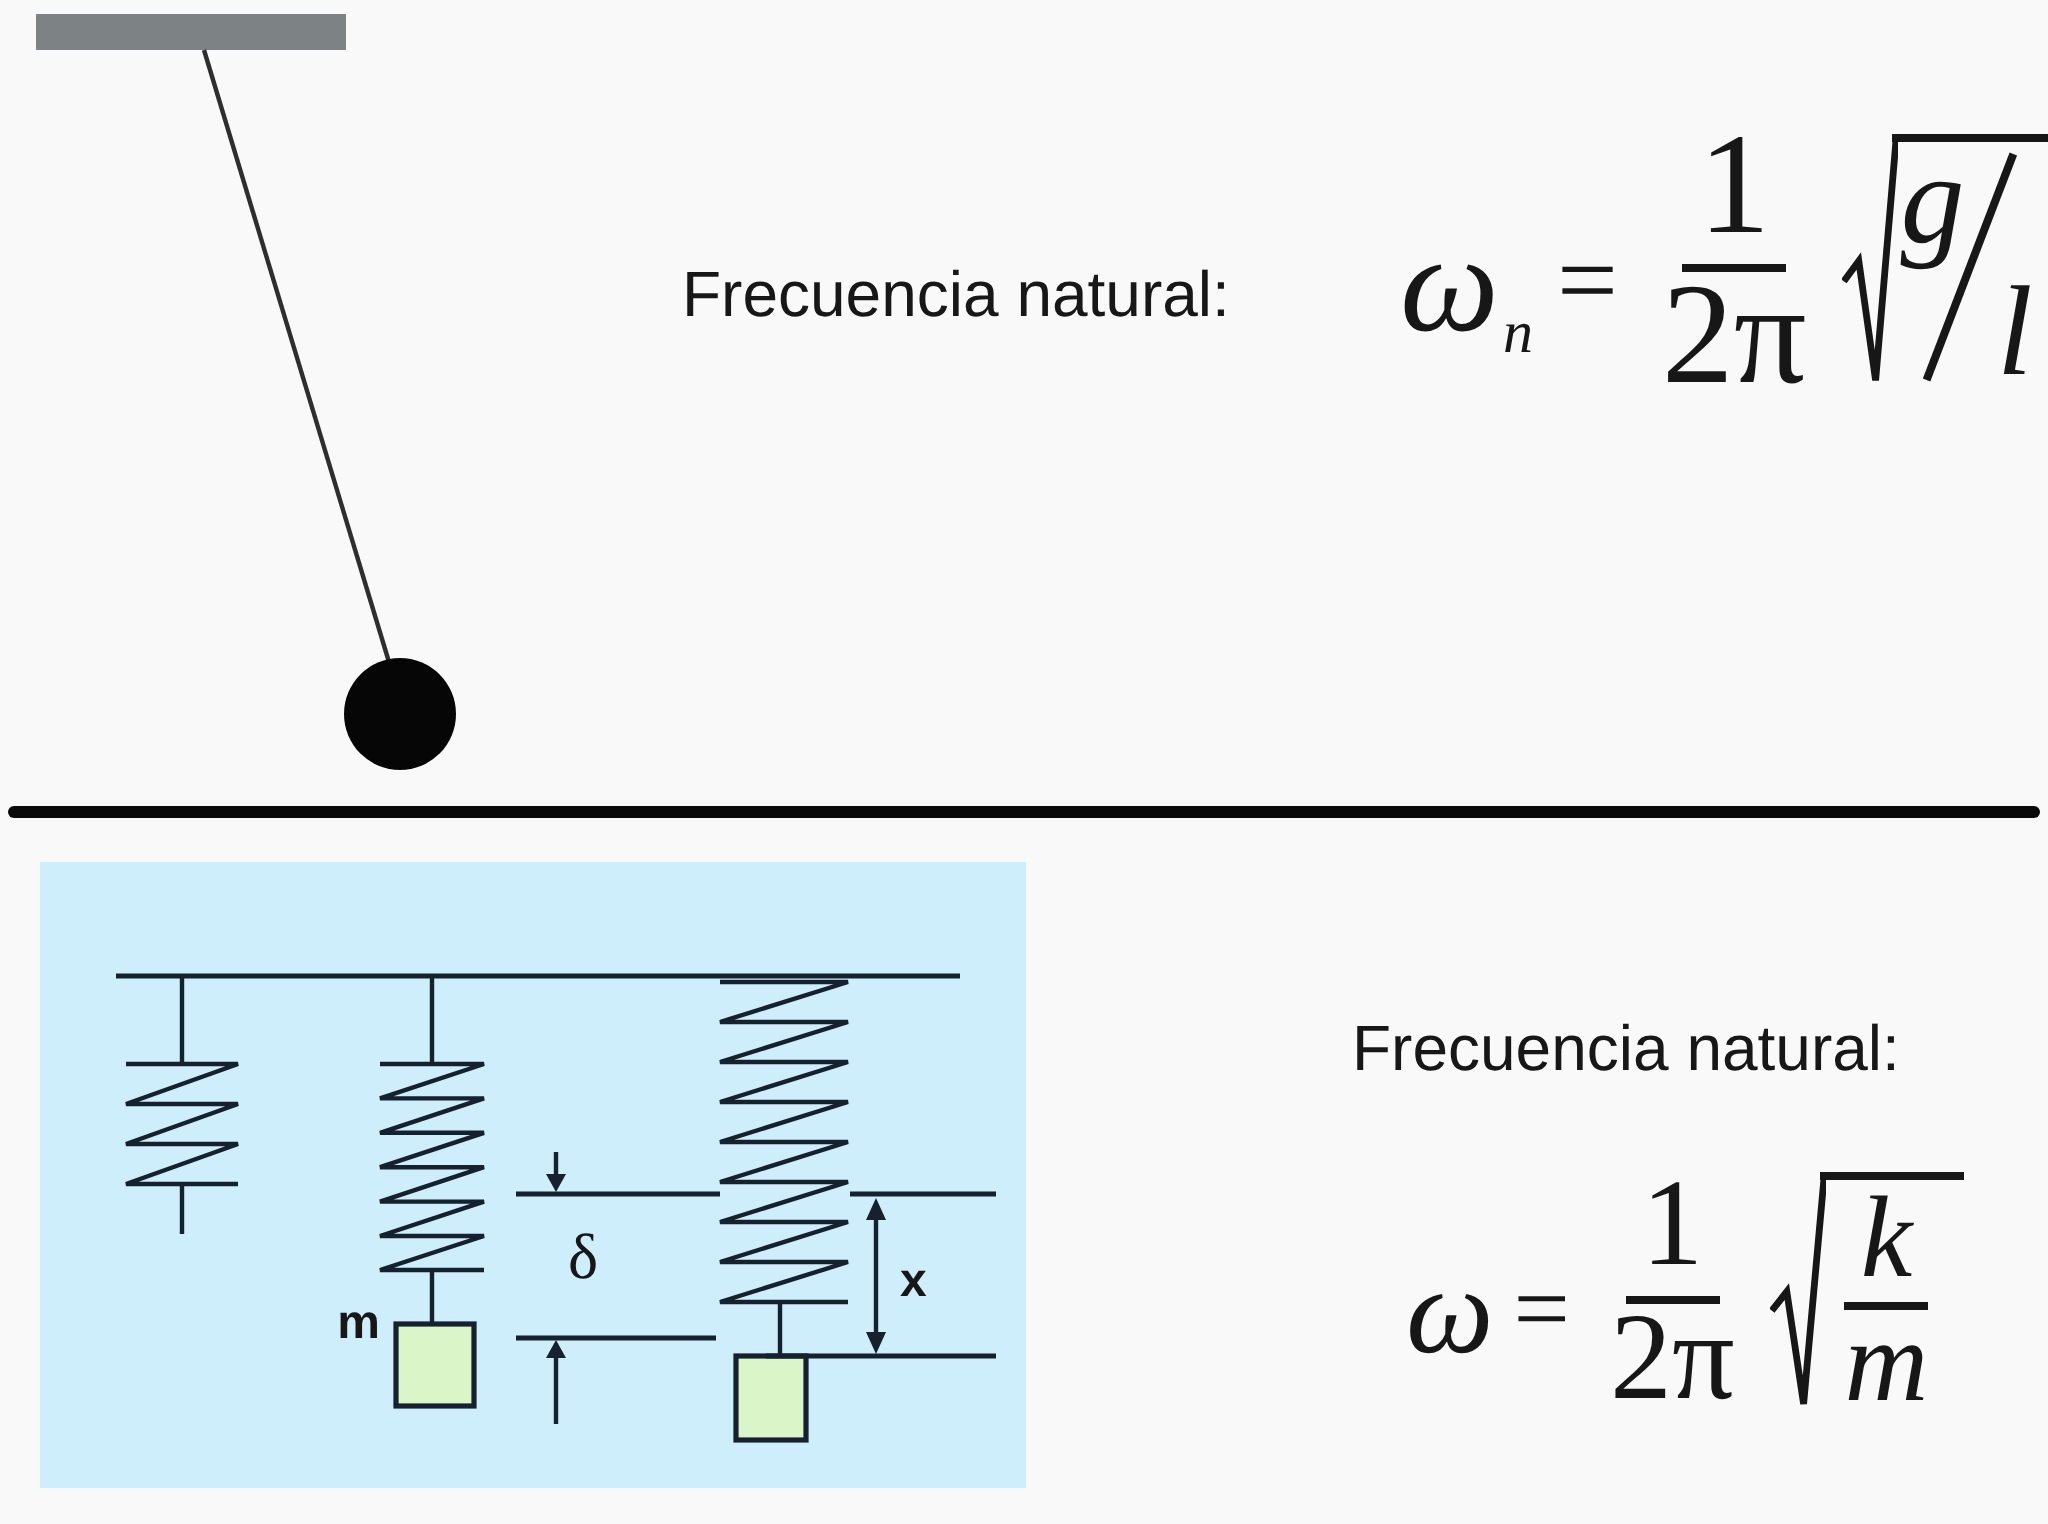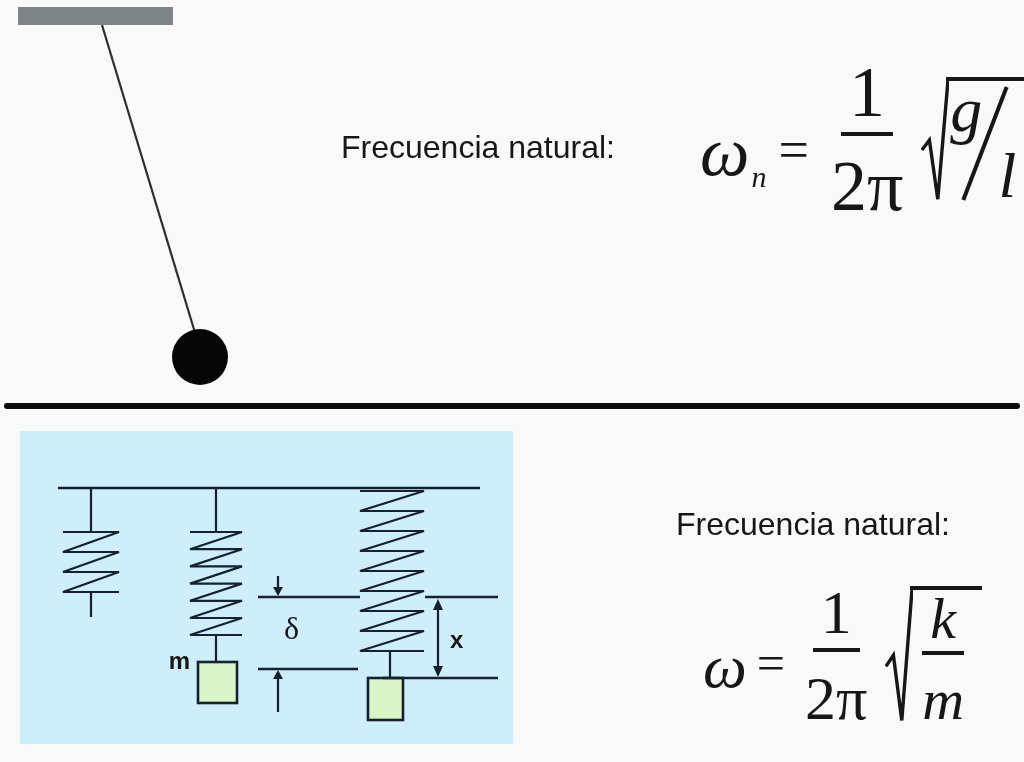--- a/index.html
+++ b/index.html
@@ -43,21 +43,21 @@
   .formula-bottom .mhead { margin-top:22px; }
   .msub { font-style:italic; font-size:30px; line-height:0.6; margin-left:2px; margin-bottom:-8px; }
 
   .meq { line-height:1; }
   .formula-top .meq { font-size:54px; margin:20px 14px 0 12px; }
   .formula-bottom .meq { font-size:50px; margin:16px 12px 0 10px; }
 
   .mfrac { display:inline-flex; flex-direction:column; align-items:center; }
   .mnum, .mden { line-height:0.85; padding:0 8px; }
   .mnum { padding-bottom:9px; border-bottom:4px solid var(--ink); }
-  .mden { padding-top:20px; }
+  .mden { padding-top:1px; }
   .formula-top > .mfrac > .mnum, .formula-top > .mfrac > .mden { font-size:72px; }
   .formula-bottom > .mfrac > .mnum, .formula-bottom > .mfrac > .mden { font-size:62px; }
 
   .mroot { position:relative; display:inline-flex; margin-left:10px; padding-left:27px; }
   .mrad { position:absolute; left:0; top:0; width:28px; height:100%; }
   .mrad polyline { fill:none; stroke:var(--ink); stroke-width:3.4; vector-effect:non-scaling-stroke; }
   .mradicand { border-top:4px solid var(--ink); padding:4px 10px 0 4px; margin-left:-2px; }
 
   
   .mdslash { position:relative; display:inline-block; width:66px; height:114px; }

